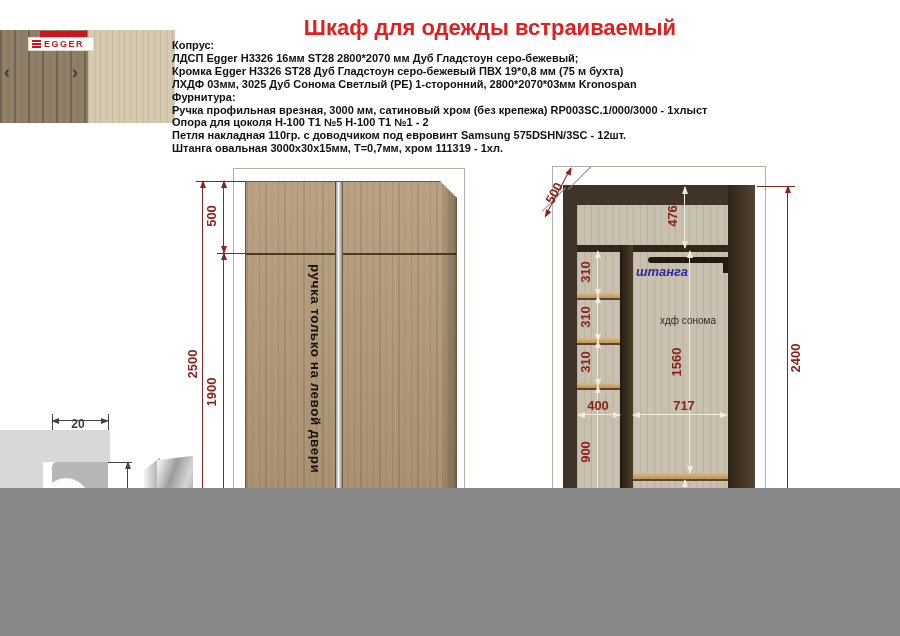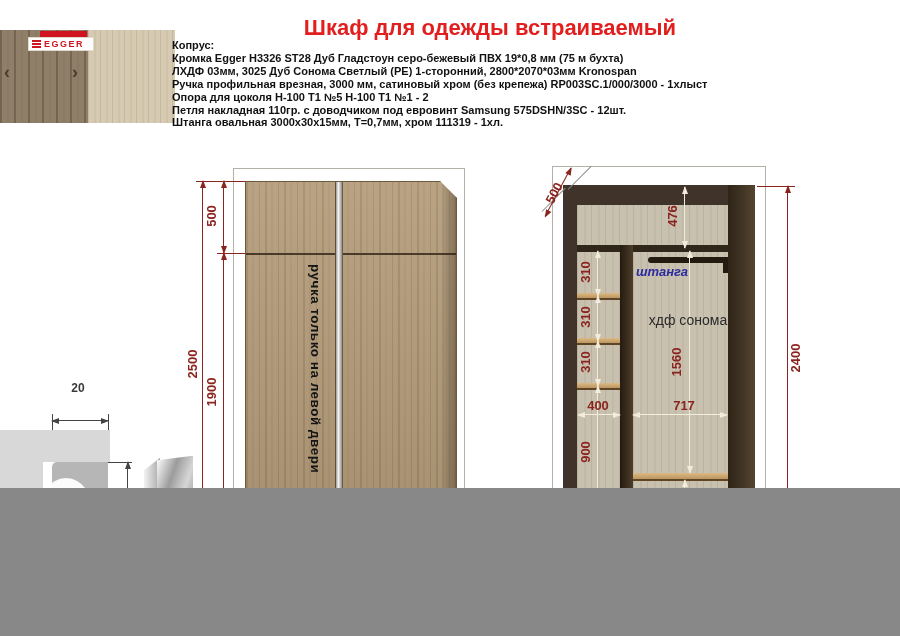--- a/index.html
+++ b/index.html
@@ -68,22 +68,24 @@
     <div class="abs" style="left:40px;top:1px;width:47px;height:6px;background:#cf1420;"></div>
     <div class="abs" style="left:28px;top:7px;width:66px;height:14px;background:#fff;border:1px solid #e3d9c8;display:flex;align-items:center;gap:3px;padding-left:3px;box-sizing:border-box;">
       <span style="width:9px;height:9px;background:repeating-linear-gradient(180deg,#cf1420 0 2px,#fff 2px 3px);display:inline-block;"></span>
       <span style="font-size:9px;font-weight:bold;letter-spacing:1.5px;color:#cf1420;">EGGER</span>
     </div>
   </div>
 
   <div class="specs">
 
   <p class="spec-line">Копрус:</p>
+      <p class="spec-line">ЛДСП Egger Н3326 16мм ST28 2800*2070 мм Дуб Гладстоун серо-бежевый;</p>
       <p class="spec-line">Кромка Egger Н3326 ST28 Дуб Гладстоун серо-бежевый ПВХ 19*0,8 мм (75 м бухта)</p>
       <p class="spec-line">ЛХДФ 03мм, 3025 Дуб Сонома Светлый (РЕ) 1-сторонний, 2800*2070*03мм Kronospan</p>
+      <p class="spec-line">Фурнитура:</p>
       <p class="spec-line">Ручка профильная врезная, 3000 мм, сатиновый хром (без крепежа) RP003SC.1/000/3000 - 1хлыст</p>
       <p class="spec-line">Опора для цоколя Н-100 Т1 №5 Н-100 Т1 №1 - 2</p>
       <p class="spec-line">Петля накладная 110гр. с доводчиком под евровинт Samsung 575DSHN/3SC - 12шт.</p>
       <p class="spec-line">Штанга овальная 3000х30х15мм, Т=0,7мм, хром 111319 - 1хл.</p>
     </div>
 
   <div>
     <div class="outline" style="left:233px;top:168px;width:230px;height:392px;"></div>
 
     <div class="abs wood" style="left:245px;top:181px;width:212px;height:351px;border:1px solid #6b5a40;box-sizing:border-box;
@@ -133,21 +135,21 @@
       <div class="abs shelf" style="left:14px;top:153px;width:43px;height:5px;"></div>
       <div class="abs shelf" style="left:14px;top:198px;width:43px;height:5px;"></div>
       <div class="abs" style="left:85px;top:72px;width:80px;height:6px;background:#241b10;border-radius:3px;"></div>
       <div class="abs" style="left:160px;top:72px;width:5px;height:16px;background:#241b10;"></div>
       <div class="abs shelf" style="left:70px;top:288px;width:95px;height:6px;"></div>
       <div class="abs" style="left:14px;top:330px;width:151px;height:13px;background:linear-gradient(180deg,#cfae77,#b3905c);"></div>
     </div>
     <div class="abs" style="left:565px;top:531px;width:188px;height:15px;background:linear-gradient(180deg,#bfa06c,#a88a58);border-top:2px solid #241b10;"></div>
 
     <span class="abs" style="left:662px;top:271px;transform:translate(-50%,-50%);font-size:13px;font-weight:bold;font-style:italic;color:#2b2ba0;z-index:6;">штанга</span>
-    <span class="abs" style="left:688px;top:320px;transform:translate(-50%,-50%);font-size:14px;color:#2a2a2a;z-index:6;">хдф сонома</span>
+    <span class="abs" style="left:688px;top:320px;transform:translate(-50%,-50%);font-size:10px;color:#2a2a2a;z-index:6;">хдф сонома</span>
 
     <div class="lv ar wl" style="left:684px;top:187px;height:61px;"></div>
     <span class="dlab rot" style="left:672px;top:216px;">476</span>
     <div class="lv ar wl" style="left:597px;top:251px;height:45px;"></div>
     <div class="lv ar wl" style="left:597px;top:296px;height:45px;"></div>
     <div class="lv ar wl" style="left:597px;top:341px;height:45px;"></div>
     <span class="dlab rot" style="left:585px;top:272px;">310</span>
     <span class="dlab rot" style="left:585px;top:317px;">310</span>
     <span class="dlab rot" style="left:585px;top:362px;">310</span>
     <div class="lv ar wl" style="left:689px;top:251px;height:222px;"></div>
@@ -186,21 +188,21 @@
       <div class="abs" style="left:-16px;top:16px;width:60px;height:88px;background:#fcfcfc;border-radius:50%;"></div>
     </div>
     <div class="abs" style="left:60px;top:550px;width:46px;height:62px;background:#cdcdcd;"></div>
     <div class="abs" style="left:78px;top:550px;width:5px;height:52px;background:#f4f4f4;"></div>
     <div class="abs" style="left:76px;top:556px;width:8px;height:28px;background:repeating-linear-gradient(0deg,#9a9a9a 0 2px,#d5d5d5 2px 4px);"></div>
     <div class="lv dot" style="left:80px;top:552px;height:80px;"></div>
 
     <div class="lv gl" style="left:52px;top:414px;height:16px;"></div>
     <div class="lv gl" style="left:108px;top:414px;height:16px;"></div>
     <div class="lh ar gl" style="left:52px;top:420px;width:56px;"></div>
-    <span class="dlab g" style="left:78px;top:388px;">20</span>
+    <span class="dlab g" style="left:78px;top:424px;">20</span>
     <div class="lh gl" style="left:108px;top:462px;width:24px;"></div>
     <div class="lh gl" style="left:108px;top:550px;width:24px;"></div>
     <div class="lh gl" style="left:106px;top:600px;width:26px;"></div>
     <div class="lv ar gl" style="left:127px;top:462px;height:88px;"></div>
     <span class="dlab rot g" style="left:120px;top:506px;">31</span>
     <div class="lv ar gl" style="left:127px;top:550px;height:50px;"></div>
     <span class="dlab rot g" style="left:120px;top:575px;">13</span>
     <div class="lh ar gl" style="left:68px;top:597px;width:27px;"></div>
     <span class="dlab g" style="left:116px;top:605px;">3,1</span>
     <div class="lv dot" style="left:74px;top:605px;height:27px;"></div>

